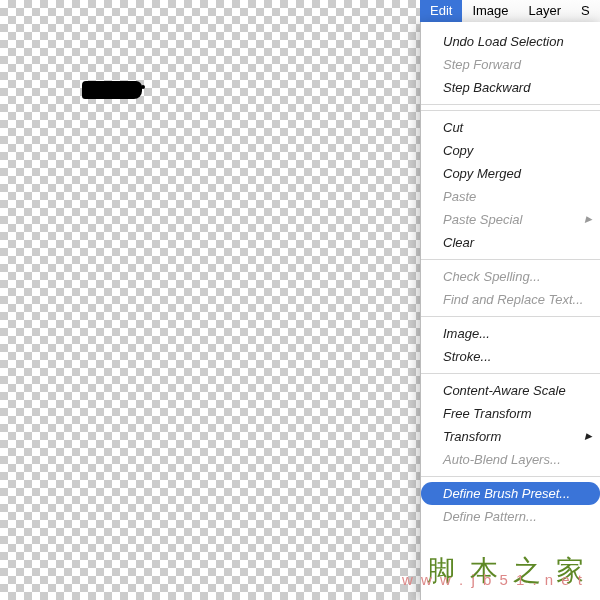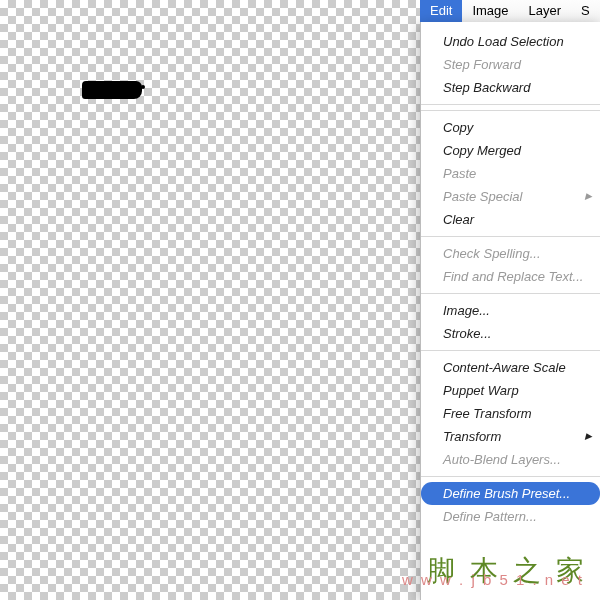--- a/index.html
+++ b/index.html
@@ -65,34 +65,34 @@
   <div class="menubar-item">S</div>
 </div>
 
 <div class="dropdown">
   <div style="height:8px"></div>
   <div class="menu-item">Undo Load Selection</div>
   <div class="menu-item disabled">Step Forward</div>
   <div class="menu-item">Step Backward</div>
   <div class="menu-sep"></div>
   <div class="menu-sep"></div>
+  <div class="menu-item">Cut</div>
   <div class="menu-item">Copy</div>
   <div class="menu-item">Copy Merged</div>
   <div class="menu-item disabled">Paste</div>
   <div class="menu-item disabled has-sub">Paste Special</div>
   <div class="menu-item">Clear</div>
   <div class="menu-sep"></div>
   <div class="menu-item disabled">Check Spelling...</div>
   <div class="menu-item disabled">Find and Replace Text...</div>
   <div class="menu-sep"></div>
   <div class="menu-item">Image...</div>
   <div class="menu-item">Stroke...</div>
   <div class="menu-sep"></div>
   <div class="menu-item">Content-Aware Scale</div>
-  <div class="menu-item">Puppet Warp</div>
   <div class="menu-item">Free Transform</div>
   <div class="menu-item has-sub">Transform</div>
   <div class="menu-item disabled">Auto-Blend Layers...</div>
   <div class="menu-sep"></div>
   <div class="menu-item highlight">Define Brush Preset...</div>
   <div class="menu-item disabled">Define Pattern...</div>
 
 </div>
 
 <div class="watermark">脚 本 之 家</div>

